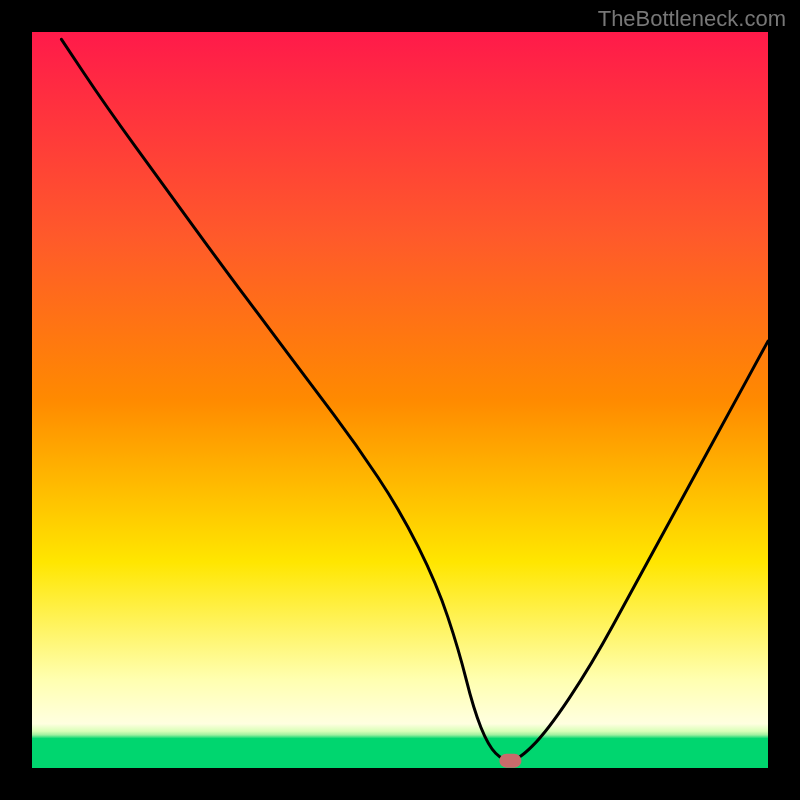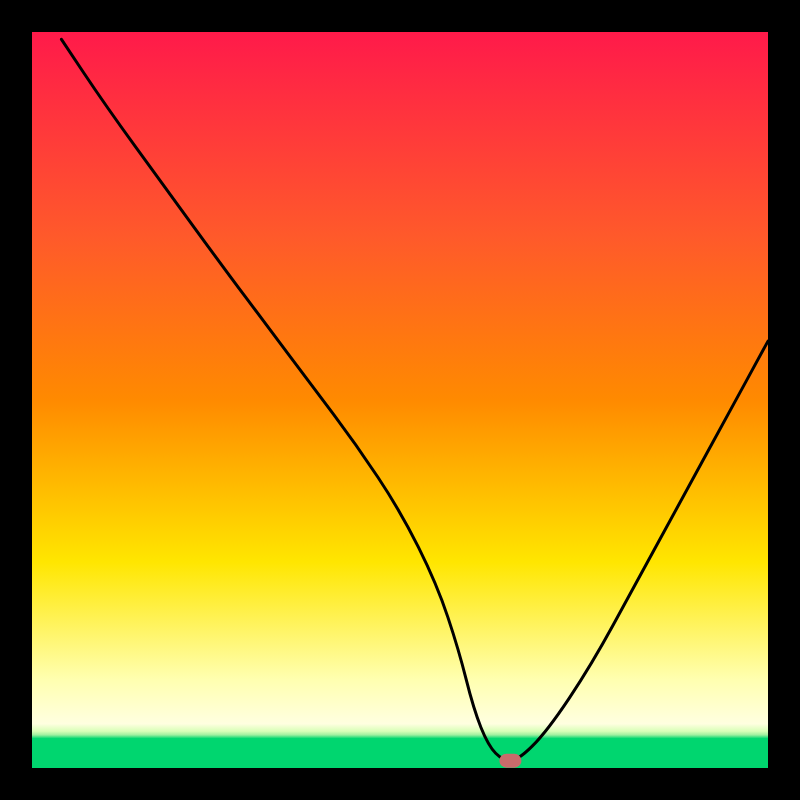--- a/index.html
+++ b/index.html
@@ -21,20 +21,21 @@
     font-size: 22px;
     z-index: 10;
     font-family: Arial, Helvetica, sans-serif;
   }
   svg { display: block; }
 </style>
 </head>
 <body>
 
 <div class="wrap">
+  <div class="watermark">TheBottleneck.com</div>
   <svg id="svg" width="800" height="800" viewBox="0 0 800 800">
       <rect x="0" y="0" width="800" height="800" fill="#000000"></rect>
       <defs>
         <linearGradient id="grad" x1="0" y1="0" x2="0" y2="1">
           <stop offset="0%" stop-color="#ff1a4a"></stop>
           <stop offset="28.000000000000004%" stop-color="#ff5a2a"></stop>
           <stop offset="50%" stop-color="#ff8a00"></stop>
           <stop offset="72%" stop-color="#ffe600"></stop>
           <stop offset="88%" stop-color="#ffffb0"></stop>
           <stop offset="94%" stop-color="#ffffe0"></stop>

